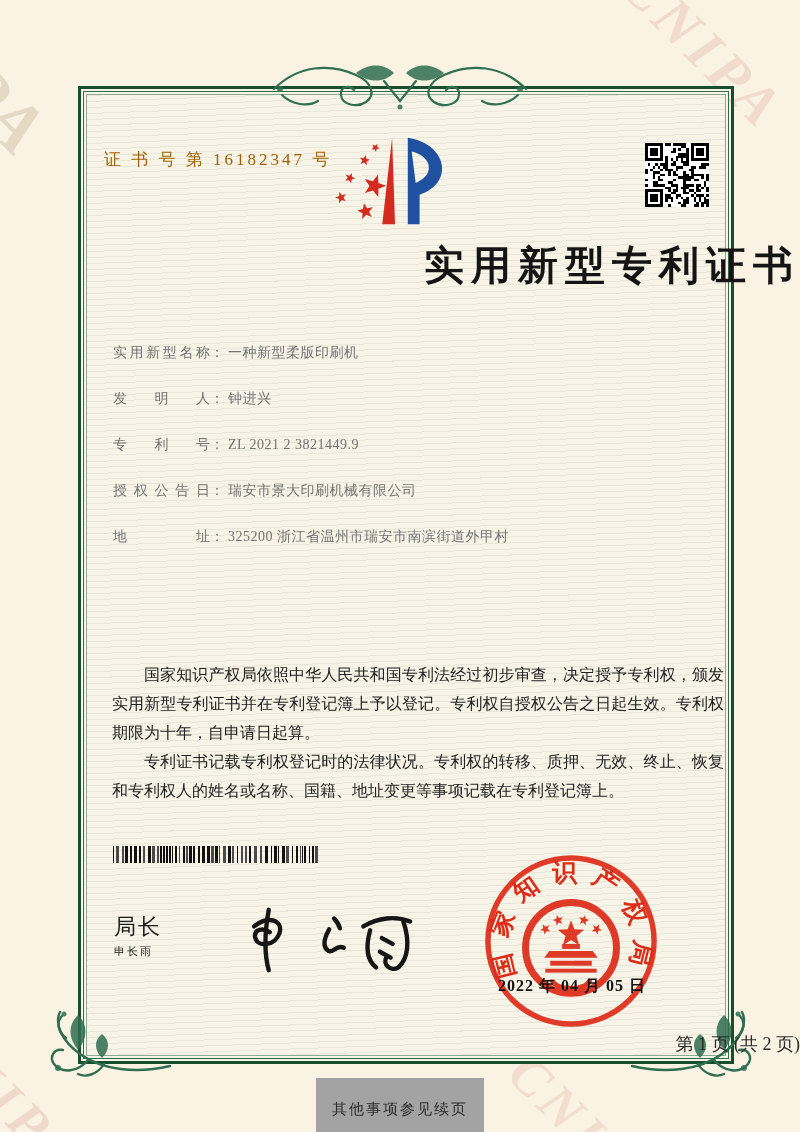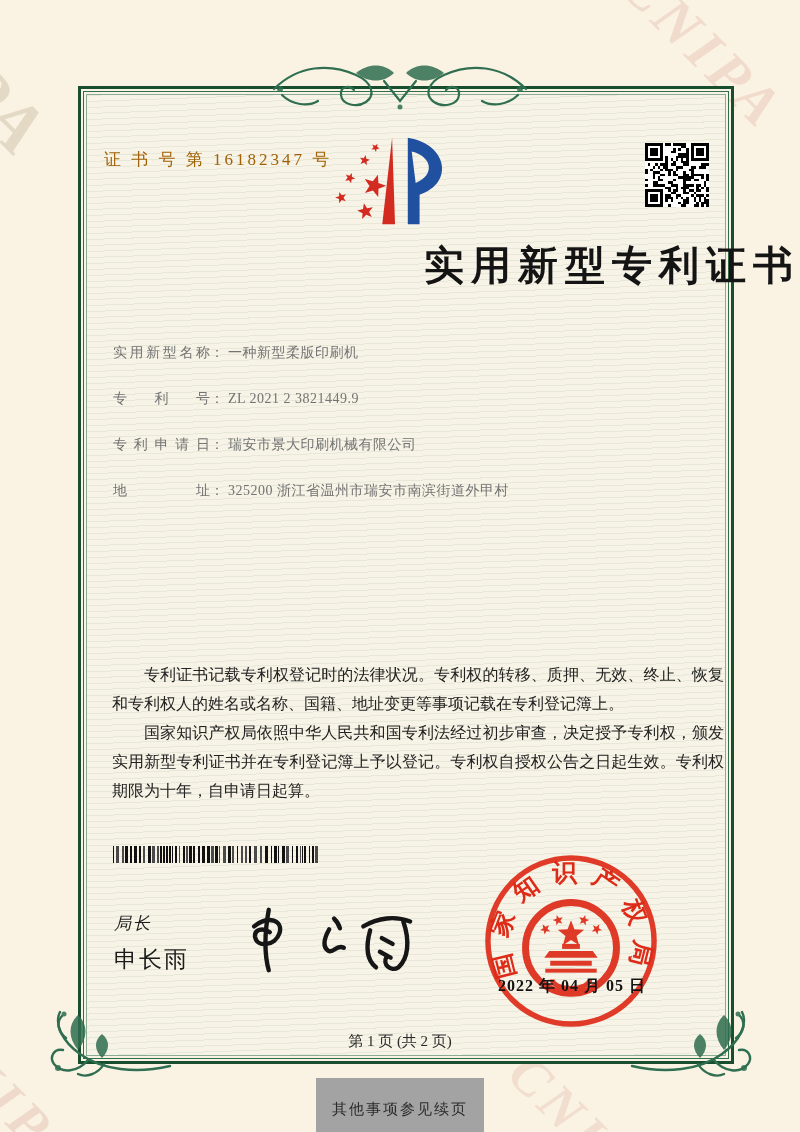--- a/index.html
+++ b/index.html
@@ -33,29 +33,29 @@
   .flabel{display:inline-block;width:97px;text-align:justify;text-align-last:justify;}
   .fcolon{display:inline-block;width:18px;}
   .fvalue{letter-spacing:0.5px;}
   .grant-no{position:absolute;left:300px;top:0;}
 
   #paragraphs{left:112px;top:660px;width:612px;font-size:16px;line-height:29px;
               color:#222;text-align:justify;}
   #paragraphs p{margin:0;text-indent:2em;}
 
   #barcode{left:113px;top:846px;}
-  #signer-title{left:114px;top:912px;font-size:17px;color:#1c1c1c;letter-spacing:2px;font-style:italic;}
-  #signer-name{left:114px;top:944px;font-size:23px;color:#1c1c1c;letter-spacing:2px;}
+  #signer-title{left:114px;top:912px;font-size:22px;color:#1c1c1c;letter-spacing:2px;}
+  #signer-name{left:114px;top:944px;font-size:11px;color:#1c1c1c;letter-spacing:2px;}
   #signature{left:238px;top:902px;}
 
   #seal{left:482px;top:852px;}
   #seal-date{left:498px;top:976px;width:148px;text-align:center;font-size:16px;
              color:#131313;font-weight:600;letter-spacing:1px;}
 
-  #page-info{left:0;top:1032px;width:800px;text-align:center;font-size:15px;color:#2b2b2b;}
+  #page-info{left:0;top:1032px;width:800px;text-align:right;font-size:18px;color:#2b2b2b;}
   #footer-note{left:0;top:1078px;width:800px;text-align:center;}
   #footer-note span{display:inline-block;background:#a3a3a3;padding:22px 16px;font-size:15px;
                     color:#2b2b2b;letter-spacing:2px;}
 
   #qr{left:645px;top:143px;}
   #logo{left:333px;top:126px;}
   #ornament-top{left:272px;top:55px;}
   .corner-ornament{top:1010px;}
   #corner-left{left:44px;}
   #corner-right{left:630px;transform:scaleX(-1);}
@@ -356,33 +356,36 @@
     </g>
   </svg>
 
   <div id="title" class="abs">实用新型专利证书</div>
 
   <div id="fields" class="abs">
     <div class="frow">
       <span class="flabel">实用新型名称</span><span class="fcolon">：</span><span class="fvalue">一种新型柔版印刷机</span>
     </div>
     <div class="frow">
+      <span class="flabel">发明人</span><span class="fcolon">：</span><span class="fvalue">钟进兴</span>
+    </div>
+    <div class="frow">
       <span class="flabel">专利号</span><span class="fcolon">：</span><span class="fvalue">ZL 2021 2 3821449.9</span>
     </div>
     <div class="frow">
-      <span class="flabel">专利申请日</span><span class="fcolon">：</span><span class="fvalue">瑞安市景大印刷机械有限公司</span>
+      <span class="flabel">授权公告日</span><span class="fcolon">：</span><span class="fvalue">瑞安市景大印刷机械有限公司</span>
     </div>
     <div class="frow">
       <span class="flabel">地址</span><span class="fcolon">：</span><span class="fvalue">325200  浙江省温州市瑞安市南滨街道外甲村</span>
     </div>
   </div>
 
   <div id="paragraphs" class="abs">
+    <p>国家知识产权局依照中华人民共和国专利法经过初步审查，决定授予专利权，颁发实用新型专利证书并在专利登记簿上予以登记。专利权自授权公告之日起生效。专利权期限为十年，自申请日起算。</p>
     <p>专利证书记载专利权登记时的法律状况。专利权的转移、质押、无效、终止、恢复和专利权人的姓名或名称、国籍、地址变更等事项记载在专利登记簿上。</p>
-    <p>国家知识产权局依照中华人民共和国专利法经过初步审查，决定授予专利权，颁发实用新型专利证书并在专利登记簿上予以登记。专利权自授权公告之日起生效。专利权期限为十年，自申请日起算。</p>
   </div>
 
   <svg id="barcode" class="abs" width="208" height="18" viewBox="0 0 208 18">
       <rect x="0" y="0" width="1" height="17" fill="#111"></rect>
       <rect x="3" y="0" width="3" height="17" fill="#4a4a4a"></rect>
       <rect x="9" y="0" width="2" height="17" fill="#4a4a4a"></rect>
       <rect x="12" y="0" width="3" height="17" fill="#111"></rect>
       <rect x="17" y="0" width="2" height="17" fill="#111"></rect>
       <rect x="21" y="0" width="3" height="17" fill="#111"></rect>
       <rect x="26" y="0" width="2" height="17" fill="#111"></rect>

